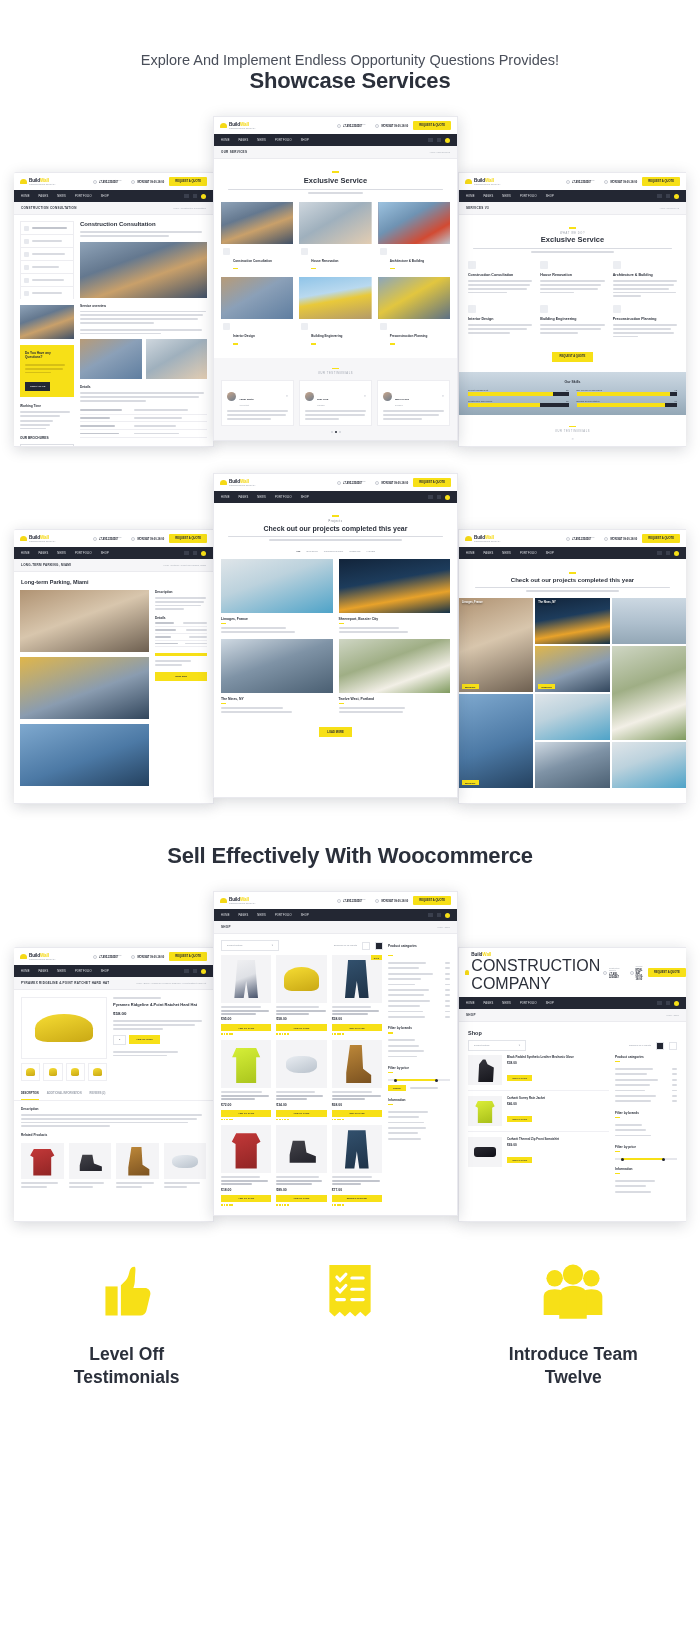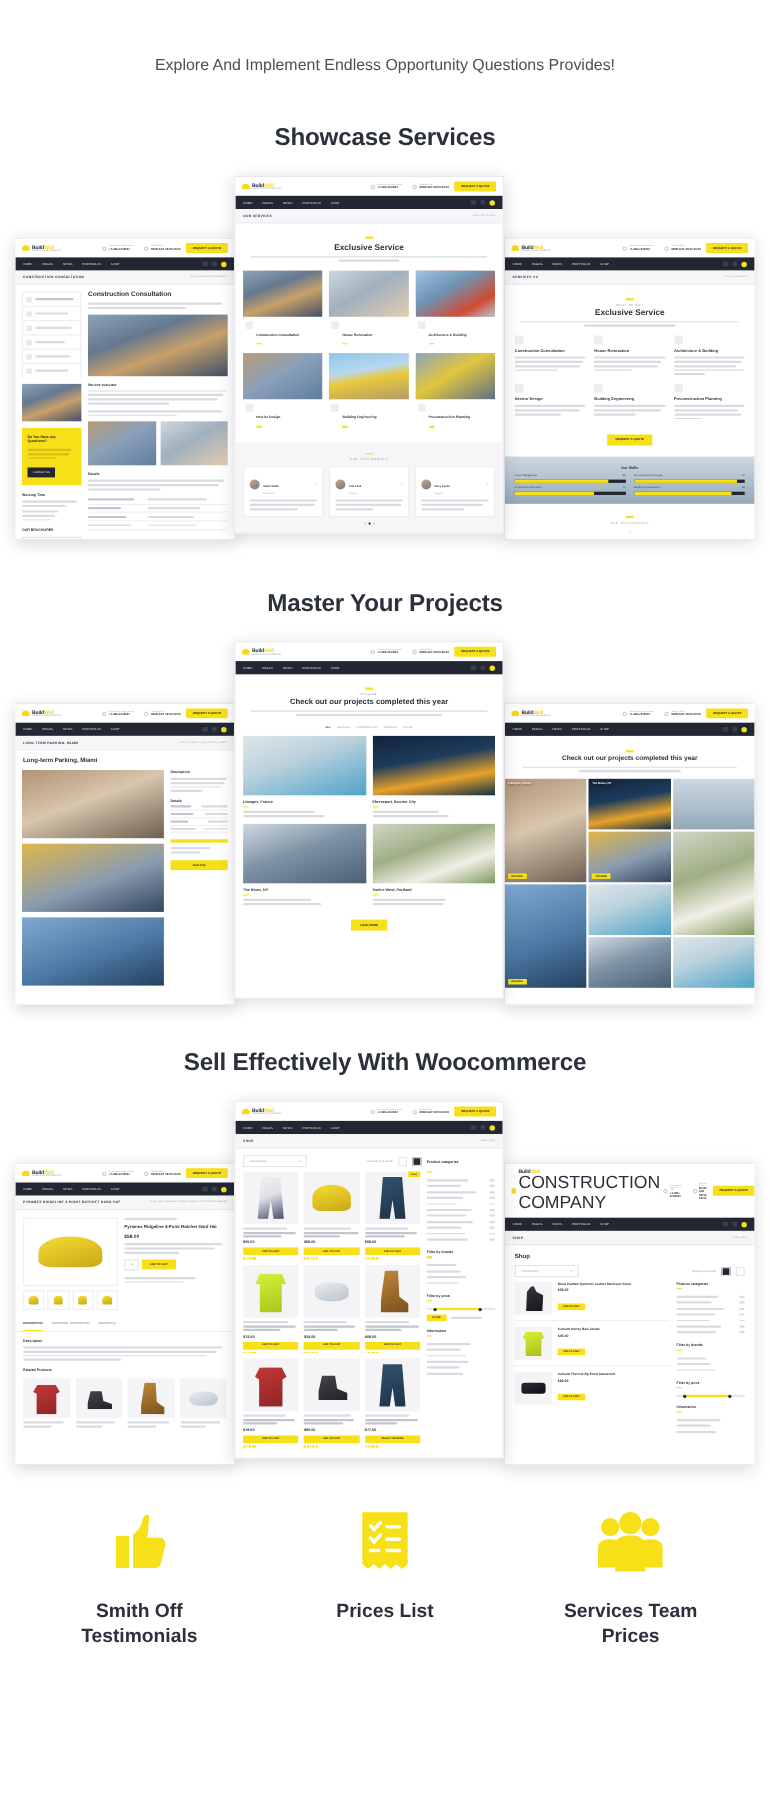--- a/index.html
+++ b/index.html
@@ -19,21 +19,21 @@
     color:#2b303b; line-height:1.18;
   }
   .hero p {
     margin-top:22px; font-size:14.5px; color:#4a4f5a; font-weight:400;
   }
 
   .section-title {
     text-align:center; font-size:22px; font-weight:700;
     color:#2b303b; letter-spacing:-0.2px;
   }
-  .st-1 { margin-top:44px; }
+  .st-1 { }
   .st-2 { margin-top:40px; }
   .st-3 { margin-top:40px; }
 
   
   .trio { position:relative; width:700px; height:335px; margin-top:22px; }
   .trio.projects { height:330px; }
   .trio.shop { height:320px; }
 
   .mock {
     position:absolute; background:#fff; overflow:hidden;
@@ -737,21 +737,20 @@
         </div>
         <div class="dots">
             <i></i>
             <i class="on"></i>
             <i></i>
           </div>
       </div>
     </div>
   </div>
 
-  <div class="section-title st-2">Master Your Projects</div>
 
   <div class="trio projects">
 
     <div class="mock left">
       <div class="m-top">
         <div class="m-logo">
             <div class="hat"></div>
             <div>
               <div class="lt"><span>Build</span><em>Wall</em></div>
               <span class="sub">CONSTRUCTION COMPANY</span>
@@ -1605,58 +1604,55 @@
   <div class="features">
 
     <div class="feature">
       <div class="ficon">
         <svg width="60" height="60" viewBox="0 0 64 64" aria-hidden="true">
           <path fill="#F7E017" d="M40 4c-3 0-4.6 2.2-5.2 4.6-.9 3.6-1.6 7-4 9.9-1.6 2-3.6 3.6-5.3 5.1V56h20.8c3 0 5.6-2 6.3-4.9l4.2-17.3c.9-3.7-1.9-7.2-5.7-7.2H38.8c1-3 1.6-5.8 1.6-8.3C40.4 12 42 4 40 4z"></path>
           <rect x="9" y="25" width="13" height="31" fill="#F7E017"></rect>
         </svg>
       </div>
       <div class="flabel">
-        <span>Smith Off</span><br>
+        <span>Level Off</span><br>
         <span>Testimonials</span>
       </div>
     </div>
 
     <div class="feature">
       <div class="ficon">
         <svg width="56" height="60" viewBox="0 0 56 64" aria-hidden="true">
           <path fill="#F7E017" d="M6 2h44v50l-5.5 5-5.5-5-5.5 5-5.5-5-5.5 5-5.5-5-5.5 5-5.5-5z"></path>
           <g stroke="#ffffff" stroke-width="3.4" fill="none" stroke-linecap="round">
             <path d="M14 15l3.4 3.6L23.6 12"></path>
             <path d="M14 27l3.4 3.6L23.6 24"></path>
             <path d="M30 16h12"></path>
             <path d="M30 28h12"></path>
             <path d="M14 39h8"></path>
             <path d="M30 39h12"></path>
           </g>
         </svg>
       </div>
-      <div class="flabel">
-        <span>Prices List</span>
-      </div>
     </div>
 
     <div class="feature">
       <div class="ficon">
         <svg width="66" height="60" viewBox="0 0 72 64" aria-hidden="true">
           <g fill="#F7E017">
             <circle cx="16" cy="16" r="9"></circle>
             <path d="M4 56V36c0-5 4.5-8 12-8s12 3 12 8v20z"></path>
             <circle cx="56" cy="16" r="9"></circle>
             <path d="M44 56V36c0-5 4.5-8 12-8s12 3 12 8v20z"></path>
             <circle cx="36" cy="12" r="11"></circle>
             <path d="M21 60V34c0-6 6-10 15-10s15 4 15 10v26z"></path>
           </g>
         </svg>
       </div>
       <div class="flabel">
-        <span>Services Team</span><br>
-        <span>Prices</span>
+        <span>Introduce Team</span><br>
+        <span>Twelve</span>
       </div>
     </div>
 
   </div>
 
 </div>
 
 </body></html>

